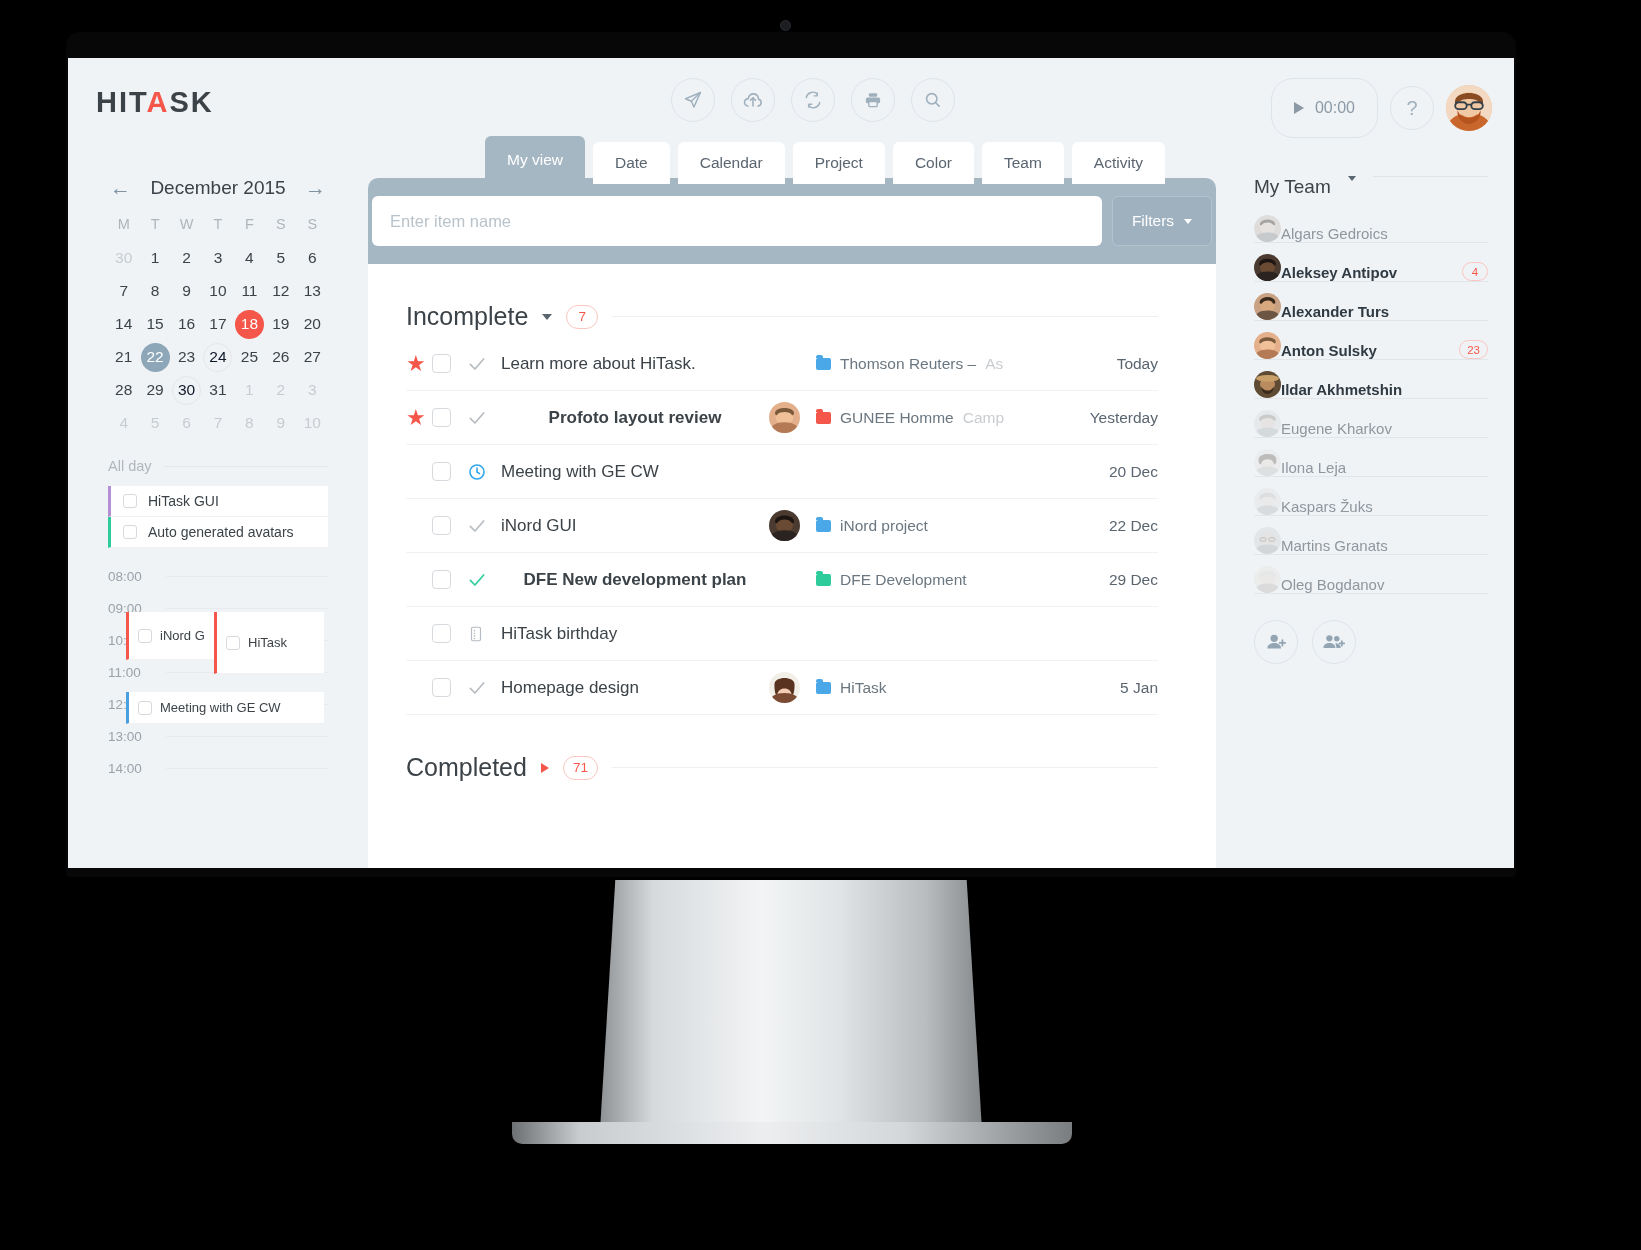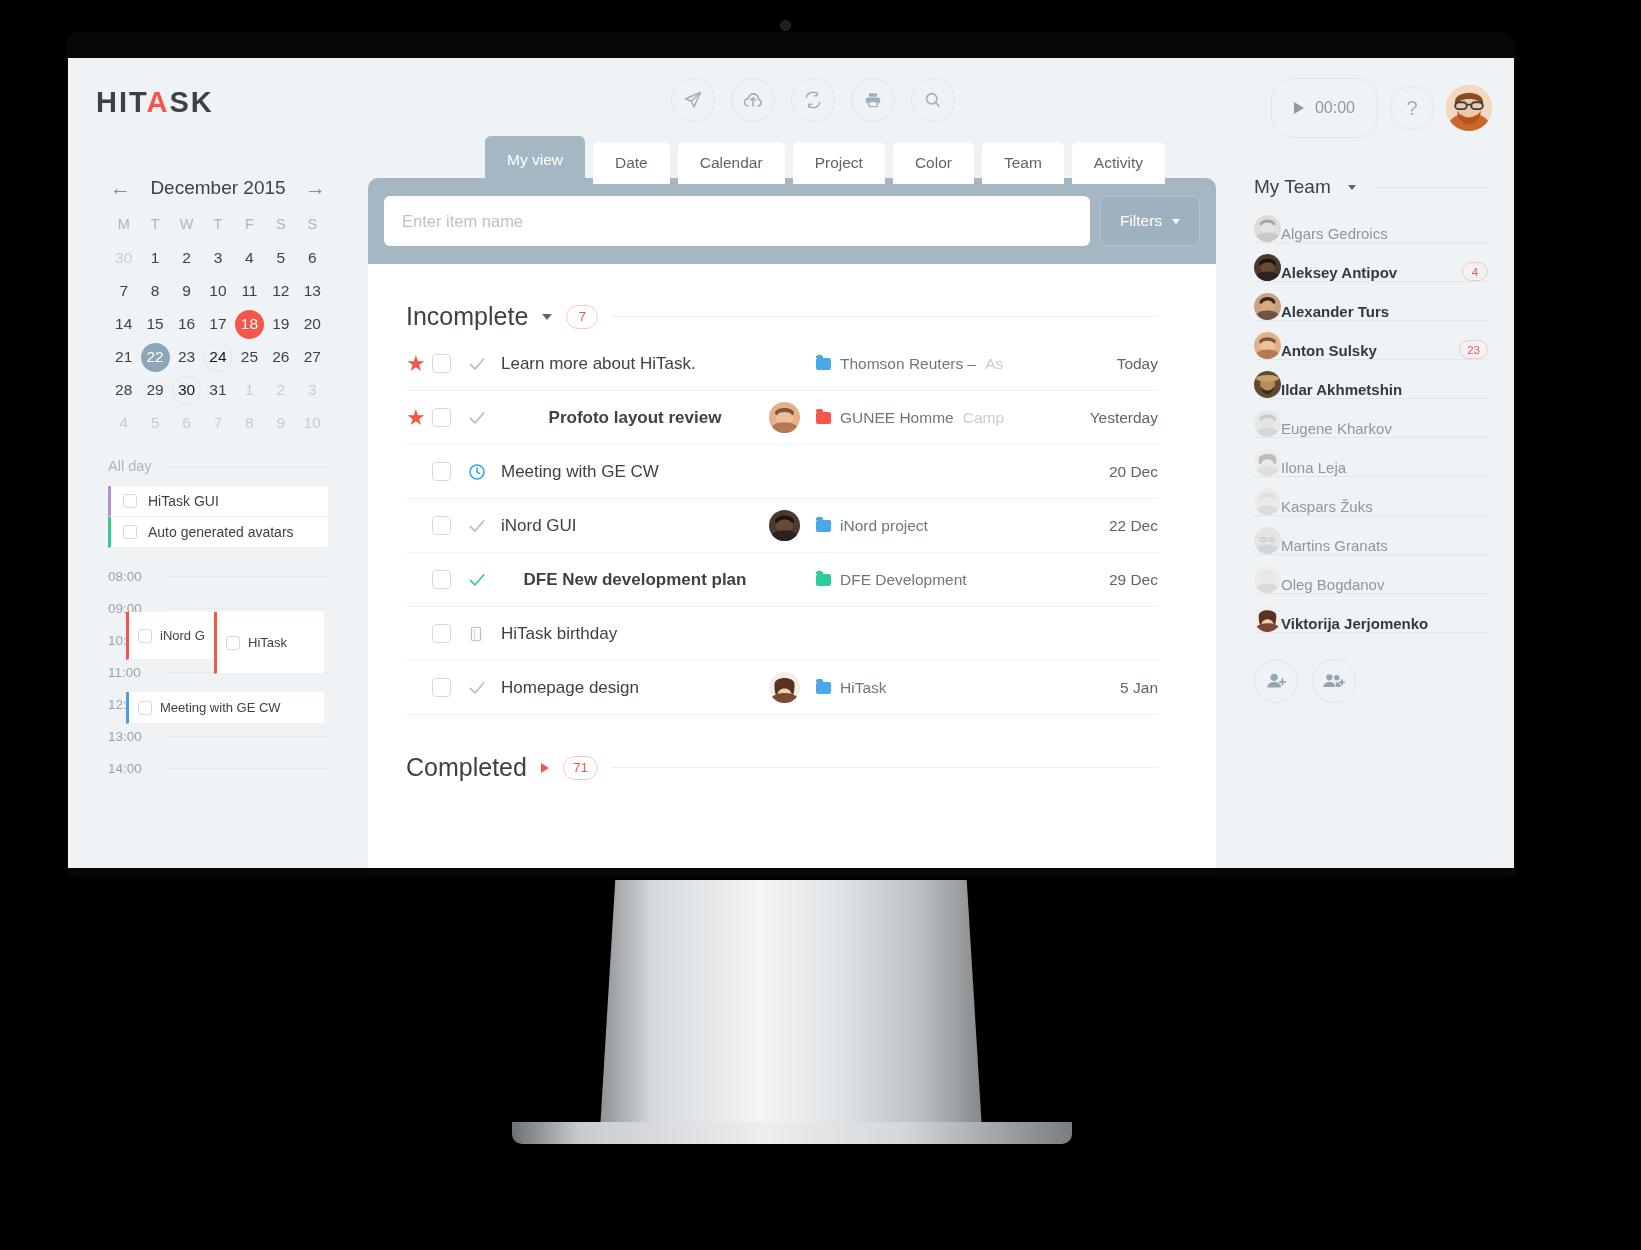--- a/index.html
+++ b/index.html
@@ -73,21 +73,21 @@
     height:42px; padding:0 22px; display:flex;align-items:center;justify-content:center;
     background:#ffffff; color:#5a6570; font-size:15.5px;
     border-radius:6px 6px 0 0; margin-right:8px; white-space:nowrap;
   }
   .tab.active { background:#a6b7c4; color:#ffffff; height:48px; }
 
   
   .content-wrap { position:absolute; left:300px; top:120px; width:848px; height:690px; }
   .search-panel {
     background:#a6b7c4; border-radius:10px 10px 0 0;
-    padding:18px 16px; height:86px;
+    padding:18px 4px; height:86px;
   }
   .search-row { display:flex; gap:10px; }
   .search-input {
     flex:1; height:50px; border-radius:6px; border:none; background:#fff;
     padding:0 18px; font-size:16.5px; color:#2f3a42; font-family:"Liberation Sans",sans-serif;
   }
   .search-input::placeholder { color:#b9c3cb; }
   .filters-btn {
     width:100px; height:50px; border-radius:6px; background:#9fb1bf;
     border:1px solid #b4c2cd; color:#fff; font-size:15.5px;
@@ -164,21 +164,21 @@
   .tl-time { position:absolute; left:0; top:-7px; font-size:13.5px; color:#9aa3aa; }
   .tl-line { position:absolute; left:58px; right:40px; top:0; height:1px; background:#e7ebee; }
   .tl-evt {
     position:absolute; background:#fff; display:flex; align-items:center; gap:8px;
     padding-left:9px; font-size:13px; color:#3c4348; border-left:3px solid #f5564a;
     border-bottom:1px solid #f1f1f1; overflow:hidden; white-space:nowrap;
   }
 
   
   .right-side { position:absolute; left:1148px; top:92px; width:298px; height:718px; padding:26px 26px 0 38px; }
-  .team-head { display:flex; align-items:center; gap:17px; }
+  .team-head { display:flex; gap:17px; }
   .team-title { font-size:19px; color:#3c4348; }
   .team-caret { width:0;height:0;border-top:5px solid #5a6570;border-left:4px solid transparent;border-right:4px solid transparent; }
   .team-rule { flex:1;height:1px;background:#dfe4e8; }
   .member {
     display:flex; align-items:flex-end; height:39px;
     border-bottom:1px solid #e1e6ea; position:relative;
   }
   .m-avatar { width:27px;height:27px;border-radius:50%;overflow:hidden;flex:none; }
   .m-name { font-size:15px; color:#8e979e; flex:1; }
   .m-name.online { color:#2f3a42; font-weight:700; }
@@ -671,31 +671,20 @@
             <span class="m-avatar faded">
               <svg class="av-svg" viewBox="0 0 40 40">
                 <rect width="40" height="40" fill="#e8e4dd"></rect>
                 <circle cx="20" cy="19" r="11.5" fill="#f2ddc7"></circle>
                 <path d="M8 13c3-8 21-8 24 0 1 5-2 5-3 3-3-4-15-4-18 0-1 2-4 2-3-3z" fill="#ddd7cd"></path>
                 <path d="M0 40c2-10 8-14 20-14s18 4 20 14z" fill="#c4c0b8"></path>
               </svg>
             </span>
             <span class="m-name">Oleg Bogdanov</span>
           </div>
-          <div class="member">
-            <span class="m-avatar">
-              <svg class="av-svg" viewBox="0 0 40 40">
-                <rect width="40" height="40" fill="#f2efe9"></rect>
-                <circle cx="20" cy="20" r="10.5" fill="#f3cdb2"></circle>
-                <path d="M7 16C7 5 33 5 33 16c0 10-2 16-4 12-2-9-16-9-18 0-2 4-4-2-4-12z" fill="#5a3220"></path>
-                <path d="M0 40c2-9 8-13 20-13s18 4 20 13z" fill="#7a4a32"></path>
-              </svg>
-            </span>
-            <span class="m-name online">Viktorija Jerjomenko</span>
-          </div>
         </div>
       <div class="team-actions">
         <div class="team-act-btn">
           <svg width="22" height="22" viewBox="0 0 24 24" fill="currentColor">
               <circle cx="10" cy="8" r="4"></circle>
               <path d="M2.5 19c0-4 3.5-6 7.5-6s7.5 2 7.5 6z"></path>
               <path d="M19 10v6M16 13h6" stroke="currentColor" stroke-width="2" stroke-linecap="round" fill="none"></path>
             </svg>
         </div>
         <div class="team-act-btn">

